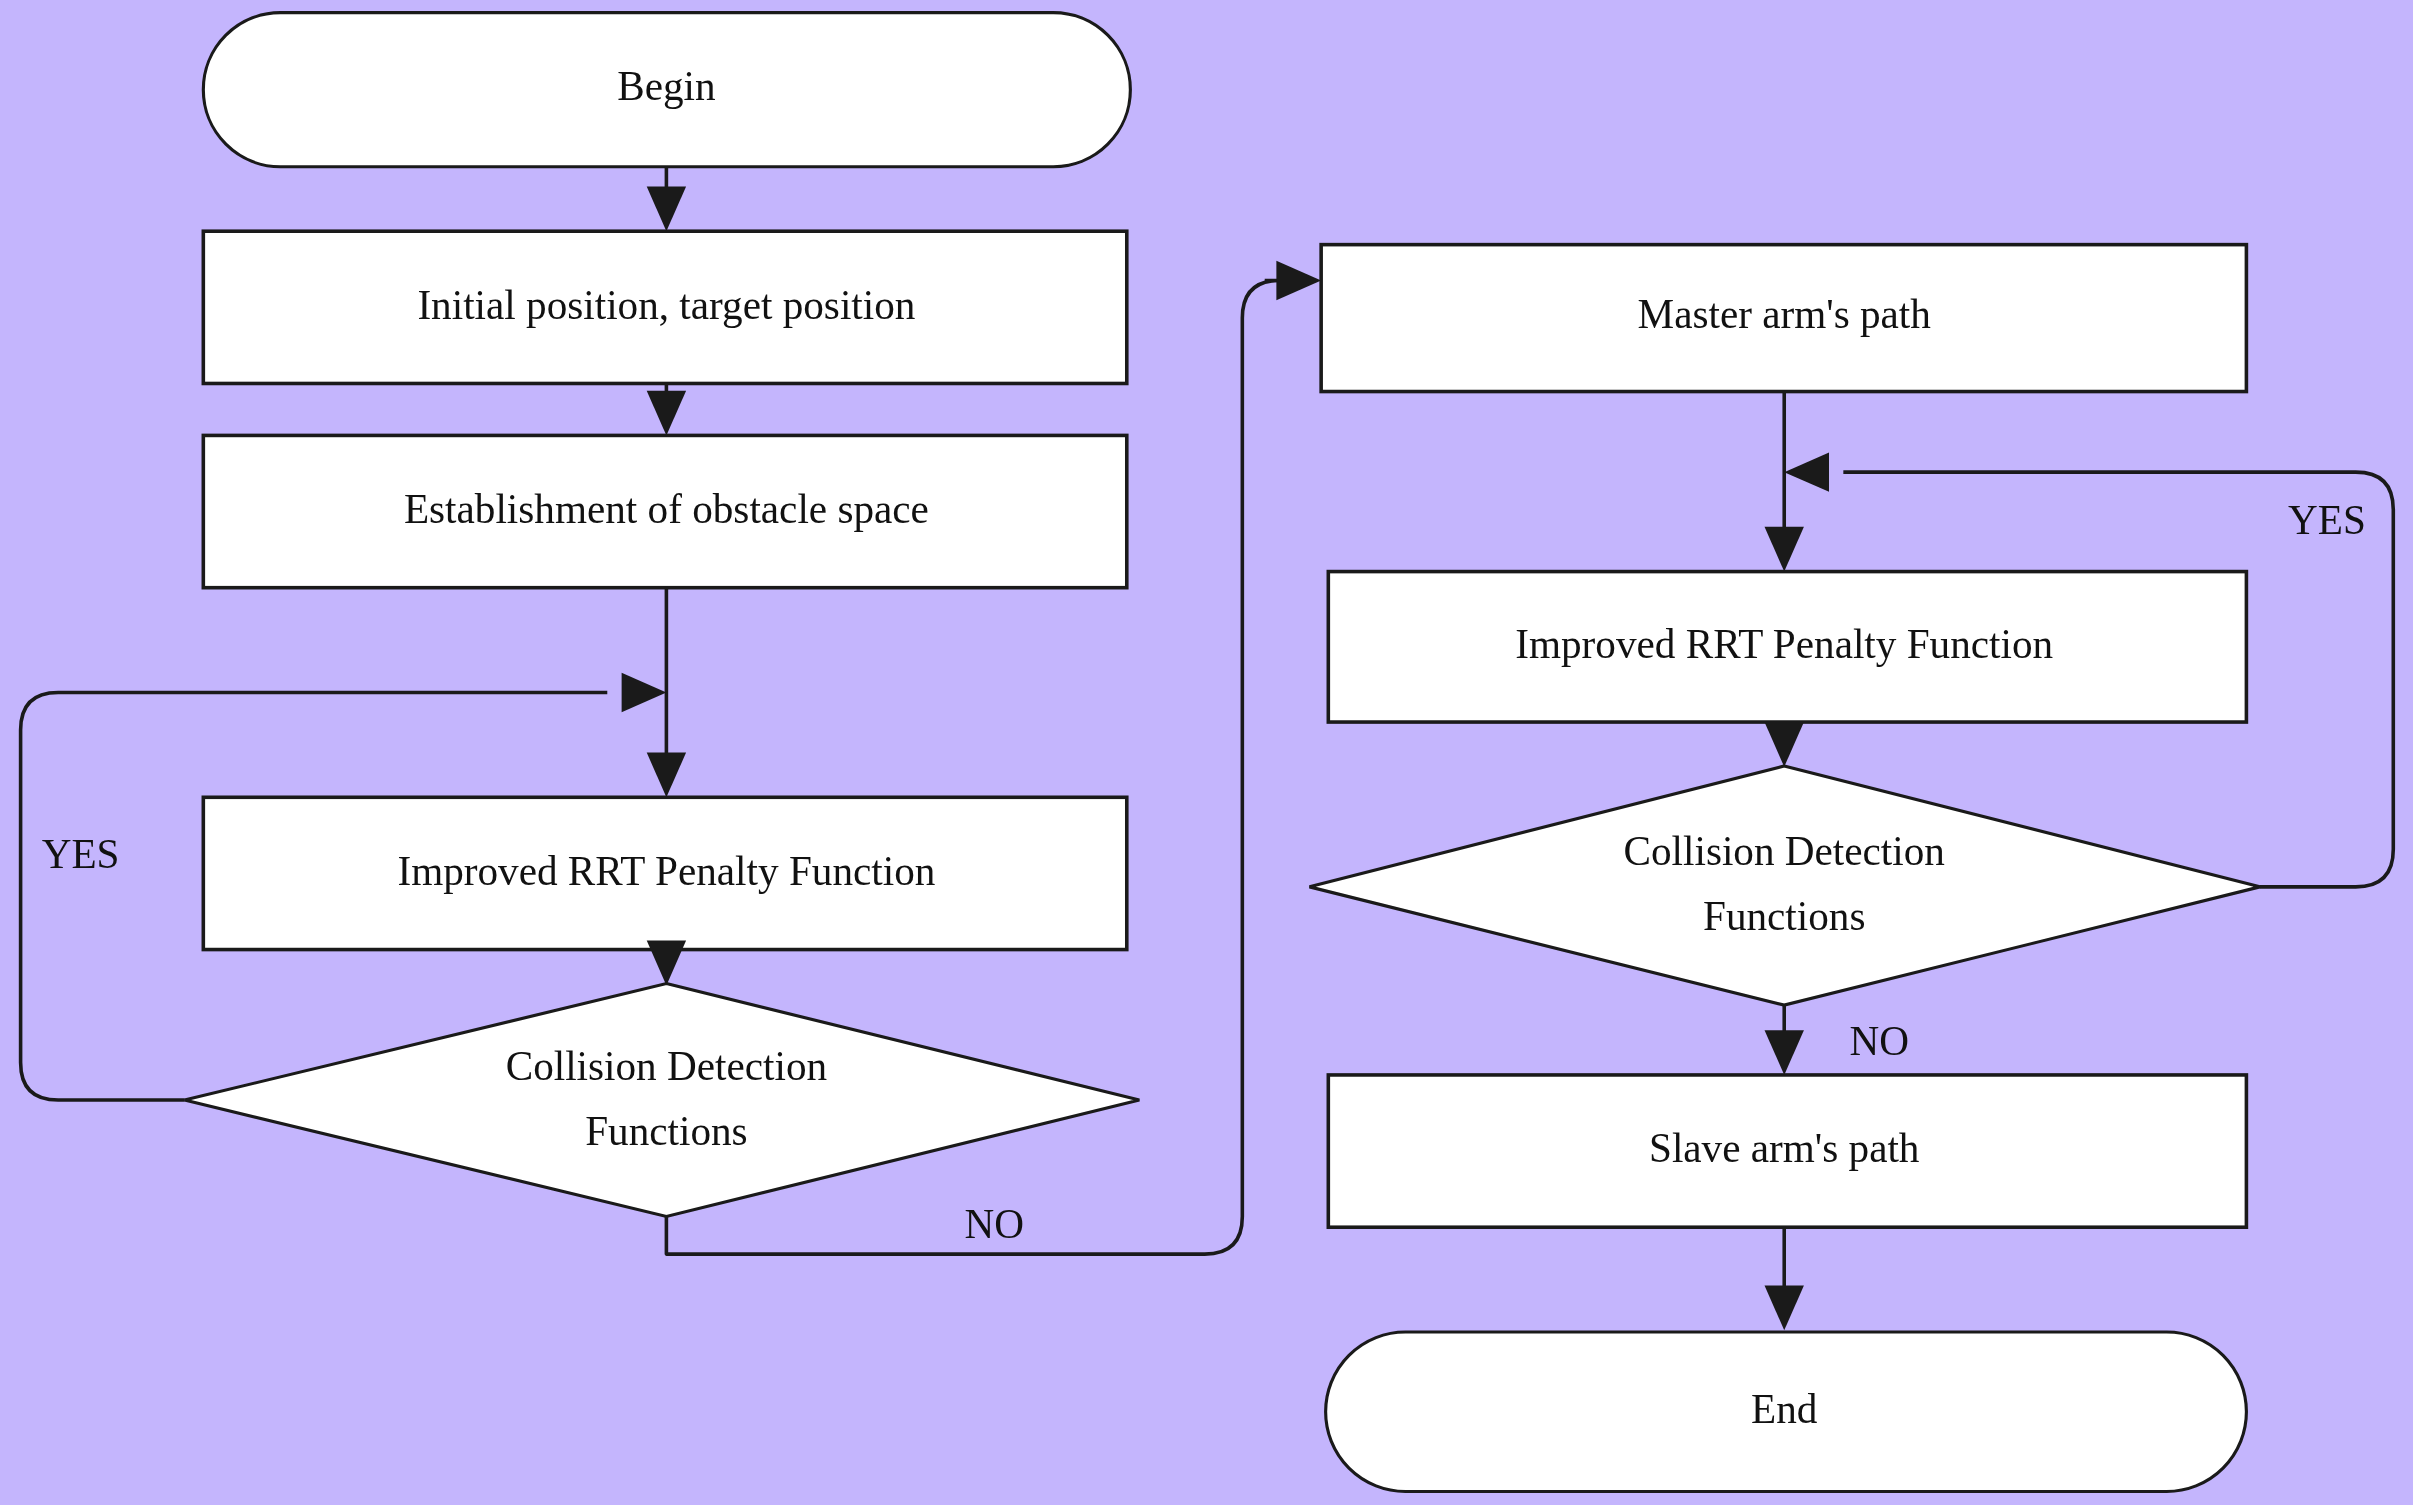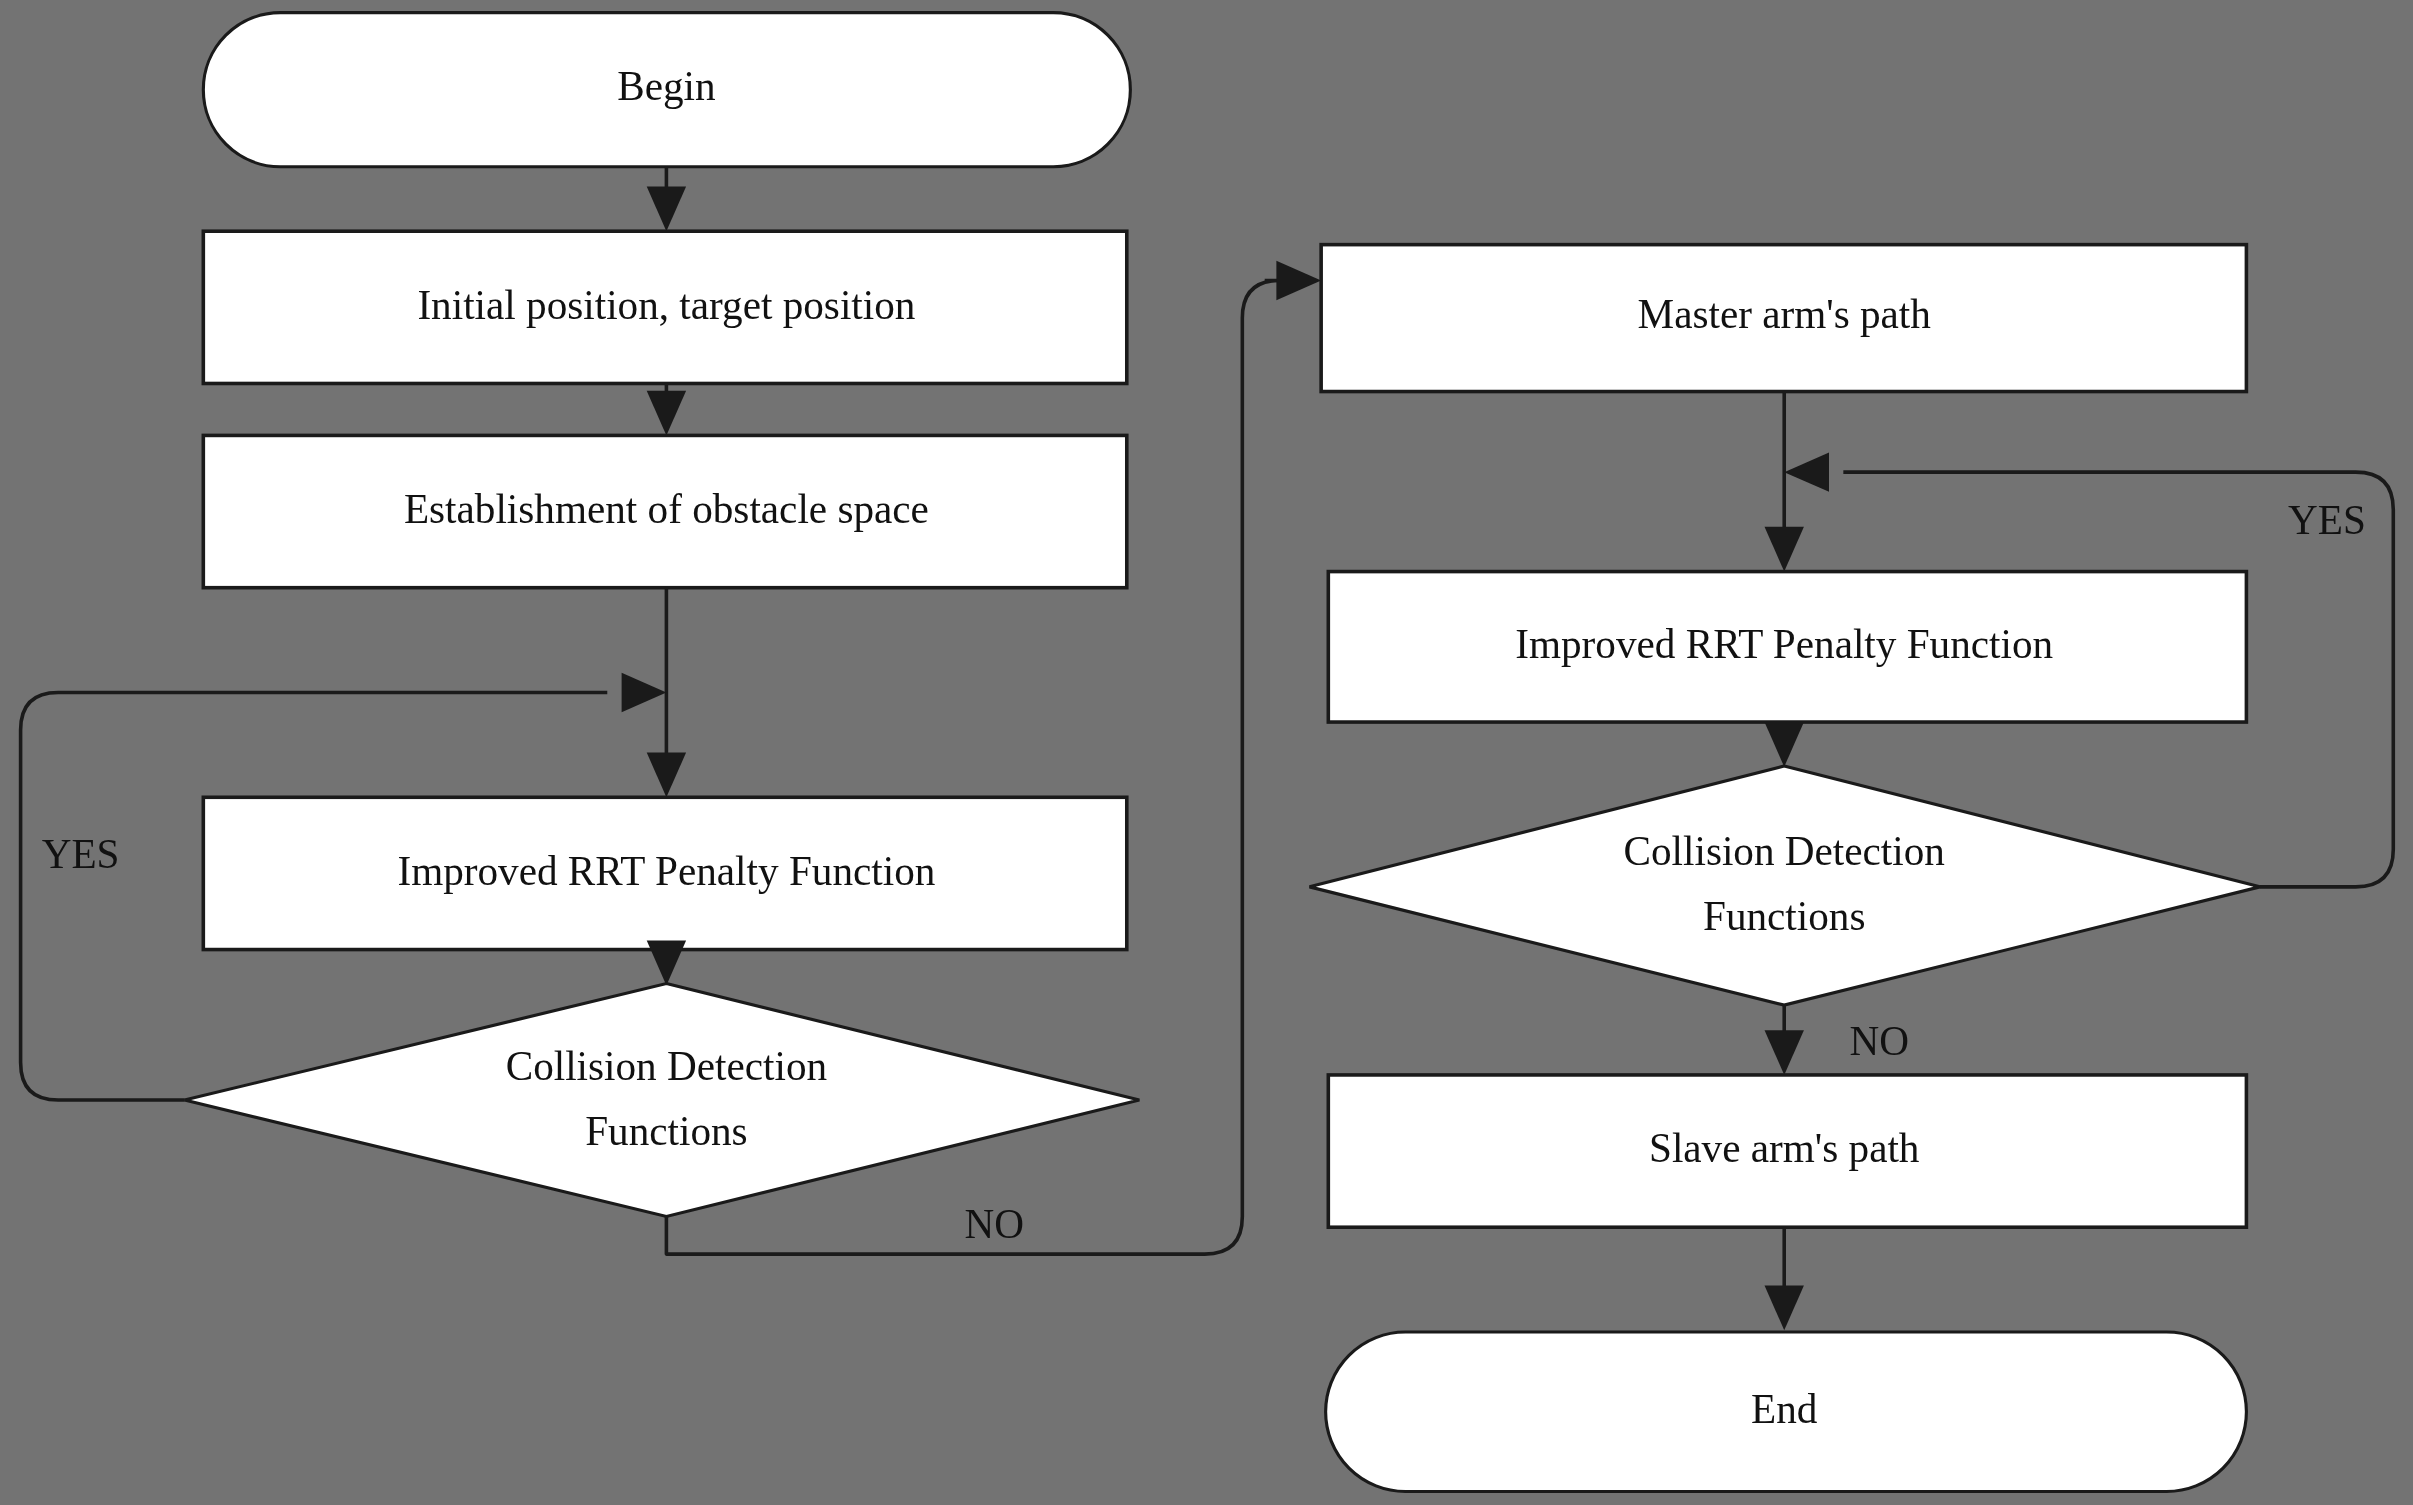--- a/index.html
+++ b/index.html
@@ -4,21 +4,21 @@
 <style>
   html, body {
     margin: 0;
     padding: 0;
     background: #ffffff;
   }
   #canvas-wrap {
     position: relative;
     width: 2413px;
     height: 1505px;
-    background: #737373;
+    background: #c4b5fd;
     overflow: hidden;
   }
   svg#flowchart {
     display: block;
     width: 2413px;
     height: 1505px;
   }
   .shape-outline {
     fill: #ffffff;
     stroke: #1a1a1a;

